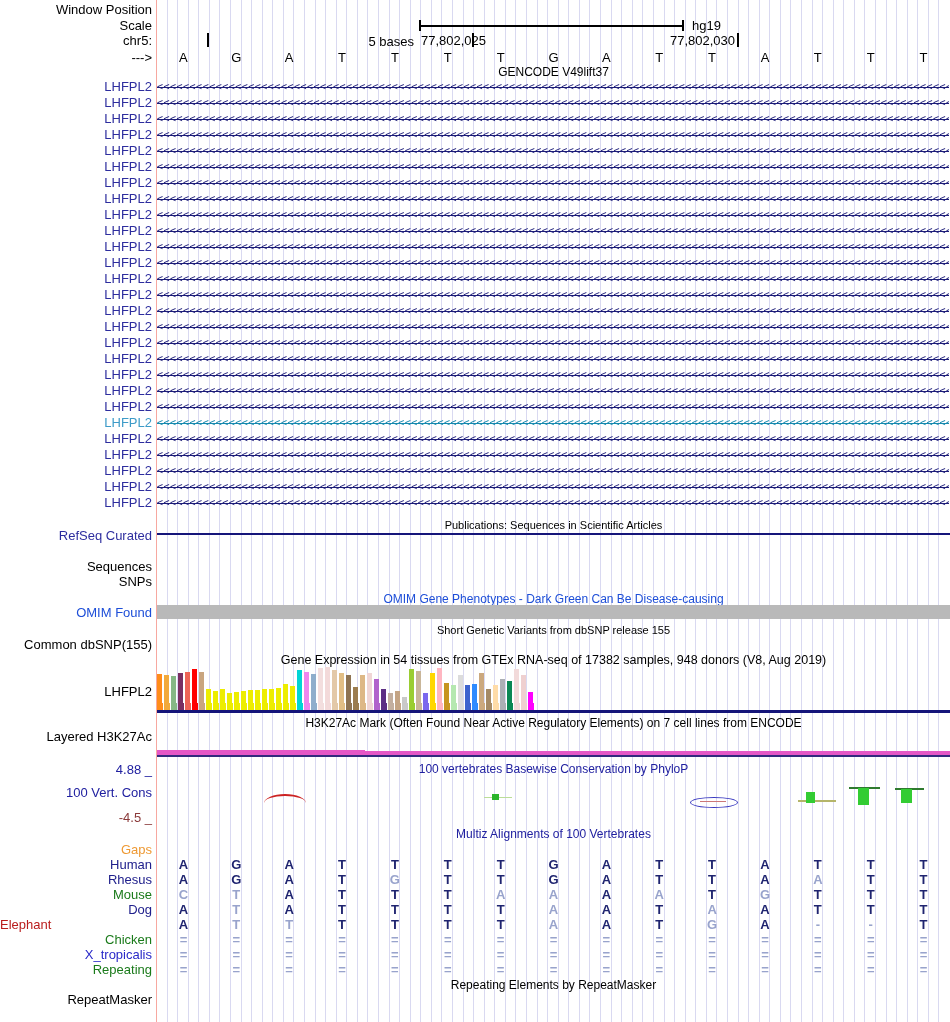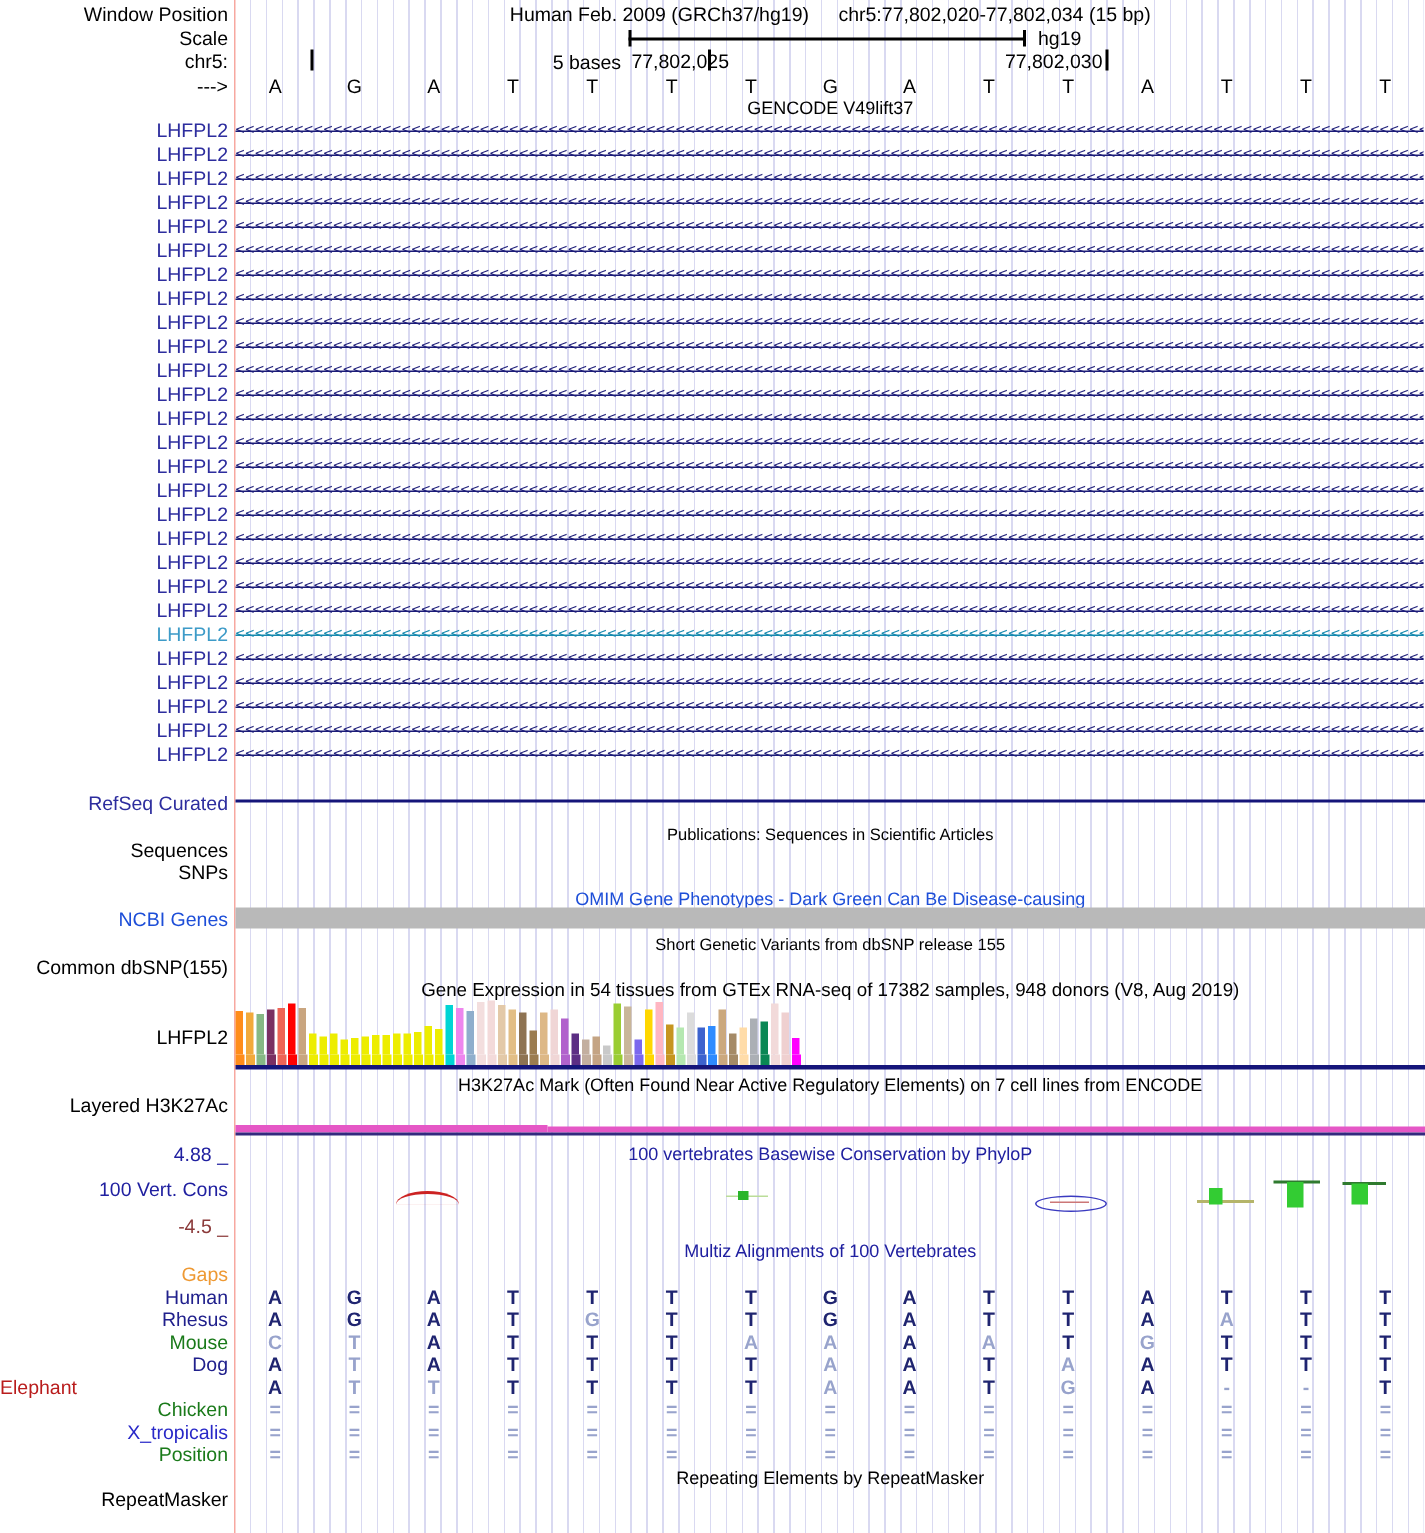--- a/index.html
+++ b/index.html
@@ -25,24 +25,20 @@
 </style>
 </head>
 <body>
 
 <div id="canvas">
 
   <div class="grid"></div>
   <div class="leftedge"></div>
 
   <div class="lab" style="top:2px">Window Position</div>
-  <div class="htitle">
-    <span>Human Feb. 2009 (GRCh37/hg19)</span>
-    <span>chr5:77,802,020-77,802,034 (15 bp)</span>
-  </div>
 
   <div class="lab" style="top:18px">Scale</div>
   <div class="abs" style="left:314px;top:34px;width:100px;text-align:right;font-size:13px;line-height:15px">5 bases</div>
   <div class="abs rule" style="left:419px;top:25px;width:265px;height:2px"></div>
   <div class="abs rule" style="left:419px;top:20px;width:2px;height:11px"></div>
   <div class="abs rule" style="left:682px;top:20px;width:2px;height:11px"></div>
   <div class="abs" style="left:692px;top:18px;font-size:13px;line-height:15px">hg19</div>
 
   <div class="lab" style="top:33px">chr5:</div>
   <div class="abs rule" style="left:207px;top:33px;width:2px;height:14px"></div>
@@ -124,26 +120,26 @@
       <div style="position: absolute; left: 157px; top: 463px; width: 792px; height: 16px; overflow: hidden; font-family: &quot;DejaVu Sans Mono&quot;, monospace; font-size: 10px; line-height: 16px; letter-spacing: 0.5px; white-space: nowrap; color: rgb(28, 28, 120); background-image: linear-gradient(rgb(28, 28, 120), rgb(28, 28, 120)); background-size: 100% 1px; background-position: 0px 7.5px; background-repeat: no-repeat;">&lt;&lt;&lt;&lt;&lt;&lt;&lt;&lt;&lt;&lt;&lt;&lt;&lt;&lt;&lt;&lt;&lt;&lt;&lt;&lt;&lt;&lt;&lt;&lt;&lt;&lt;&lt;&lt;&lt;&lt;&lt;&lt;&lt;&lt;&lt;&lt;&lt;&lt;&lt;&lt;&lt;&lt;&lt;&lt;&lt;&lt;&lt;&lt;&lt;&lt;&lt;&lt;&lt;&lt;&lt;&lt;&lt;&lt;&lt;&lt;&lt;&lt;&lt;&lt;&lt;&lt;&lt;&lt;&lt;&lt;&lt;&lt;&lt;&lt;&lt;&lt;&lt;&lt;&lt;&lt;&lt;&lt;&lt;&lt;&lt;&lt;&lt;&lt;&lt;&lt;&lt;&lt;&lt;&lt;&lt;&lt;&lt;&lt;&lt;&lt;&lt;&lt;&lt;&lt;&lt;&lt;&lt;&lt;&lt;&lt;&lt;&lt;&lt;&lt;&lt;&lt;&lt;&lt;&lt;&lt;&lt;&lt;&lt;&lt;&lt;&lt;&lt;&lt;&lt;&lt;&lt;&lt;&lt;&lt;&lt;</div>
       <div style="position: absolute; left: 0px; top: 479px; width: 152px; height: 16px; text-align: right; font-size: 13px; line-height: 16px; white-space: nowrap; color: rgb(45, 45, 158);">LHFPL2</div>
       <div style="position: absolute; left: 157px; top: 479px; width: 792px; height: 16px; overflow: hidden; font-family: &quot;DejaVu Sans Mono&quot;, monospace; font-size: 10px; line-height: 16px; letter-spacing: 0.5px; white-space: nowrap; color: rgb(28, 28, 120); background-image: linear-gradient(rgb(28, 28, 120), rgb(28, 28, 120)); background-size: 100% 1px; background-position: 0px 7.5px; background-repeat: no-repeat;">&lt;&lt;&lt;&lt;&lt;&lt;&lt;&lt;&lt;&lt;&lt;&lt;&lt;&lt;&lt;&lt;&lt;&lt;&lt;&lt;&lt;&lt;&lt;&lt;&lt;&lt;&lt;&lt;&lt;&lt;&lt;&lt;&lt;&lt;&lt;&lt;&lt;&lt;&lt;&lt;&lt;&lt;&lt;&lt;&lt;&lt;&lt;&lt;&lt;&lt;&lt;&lt;&lt;&lt;&lt;&lt;&lt;&lt;&lt;&lt;&lt;&lt;&lt;&lt;&lt;&lt;&lt;&lt;&lt;&lt;&lt;&lt;&lt;&lt;&lt;&lt;&lt;&lt;&lt;&lt;&lt;&lt;&lt;&lt;&lt;&lt;&lt;&lt;&lt;&lt;&lt;&lt;&lt;&lt;&lt;&lt;&lt;&lt;&lt;&lt;&lt;&lt;&lt;&lt;&lt;&lt;&lt;&lt;&lt;&lt;&lt;&lt;&lt;&lt;&lt;&lt;&lt;&lt;&lt;&lt;&lt;&lt;&lt;&lt;&lt;&lt;&lt;&lt;&lt;&lt;&lt;&lt;&lt;&lt;&lt;</div>
       <div style="position: absolute; left: 0px; top: 495px; width: 152px; height: 16px; text-align: right; font-size: 13px; line-height: 16px; white-space: nowrap; color: rgb(45, 45, 158);">LHFPL2</div>
       <div style="position: absolute; left: 157px; top: 495px; width: 792px; height: 16px; overflow: hidden; font-family: &quot;DejaVu Sans Mono&quot;, monospace; font-size: 10px; line-height: 16px; letter-spacing: 0.5px; white-space: nowrap; color: rgb(28, 28, 120); background-image: linear-gradient(rgb(28, 28, 120), rgb(28, 28, 120)); background-size: 100% 1px; background-position: 0px 7.5px; background-repeat: no-repeat;">&lt;&lt;&lt;&lt;&lt;&lt;&lt;&lt;&lt;&lt;&lt;&lt;&lt;&lt;&lt;&lt;&lt;&lt;&lt;&lt;&lt;&lt;&lt;&lt;&lt;&lt;&lt;&lt;&lt;&lt;&lt;&lt;&lt;&lt;&lt;&lt;&lt;&lt;&lt;&lt;&lt;&lt;&lt;&lt;&lt;&lt;&lt;&lt;&lt;&lt;&lt;&lt;&lt;&lt;&lt;&lt;&lt;&lt;&lt;&lt;&lt;&lt;&lt;&lt;&lt;&lt;&lt;&lt;&lt;&lt;&lt;&lt;&lt;&lt;&lt;&lt;&lt;&lt;&lt;&lt;&lt;&lt;&lt;&lt;&lt;&lt;&lt;&lt;&lt;&lt;&lt;&lt;&lt;&lt;&lt;&lt;&lt;&lt;&lt;&lt;&lt;&lt;&lt;&lt;&lt;&lt;&lt;&lt;&lt;&lt;&lt;&lt;&lt;&lt;&lt;&lt;&lt;&lt;&lt;&lt;&lt;&lt;&lt;&lt;&lt;&lt;&lt;&lt;&lt;&lt;&lt;&lt;&lt;&lt;&lt;</div>
     </div>
 
   <div class="lab genelab" style="top:528px">RefSeq Curated</div>
   <div class="abs" style="left:157px;top:533px;width:793px;height:2px;background:#15157a"></div>
 
-  <div class="title small" style="top:550px">Publications: Sequences in Scientific Articles</div>
+  <div class="title small" style="top:518px">Publications: Sequences in Scientific Articles</div>
   <div class="lab" style="top:559px">Sequences</div>
   <div class="lab" style="top:574px">SNPs</div>
 
   <div class="title green" style="top:592px">OMIM Gene Phenotypes - Dark Green Can Be Disease-causing</div>
-  <div class="lab green" style="top:605px">NCBI Genes</div>
+  <div class="lab green" style="top:605px">OMIM Found</div>
   <div class="abs" style="left:157px;top:605px;width:793px;height:14px;background:#b9b9b9"></div>
 
   <div class="title small" style="top:623px">Short Genetic Variants from dbSNP release 155</div>
   <div class="lab" style="top:637px">Common dbSNP(155)</div>
 
   <div class="title" style="top:653px;font-size:12.5px">Gene Expression in 54 tissues from GTEx RNA-seq of 17382 samples, 948 donors (V8, Aug 2019)</div>
   <div class="lab" style="top:684px">LHFPL2</div>
   <div id="gtex-bars">
       <div style="position: absolute; left: 157px; top: 674px; width: 5px; height: 29px; background: rgb(255, 140, 26);"></div>
       <div style="position: absolute; left: 157px; top: 703px; width: 6px; height: 7px; background: rgb(255, 140, 26);"></div>
@@ -388,21 +384,21 @@
       <div style="position: absolute; left: 421.334px; top: 947px; width: 52.8667px; text-align: center; font-size: 13px; font-weight: 700; line-height: 15px; color: rgb(152, 163, 204);">=</div>
       <div style="position: absolute; left: 474.2px; top: 947px; width: 52.8667px; text-align: center; font-size: 13px; font-weight: 700; line-height: 15px; color: rgb(152, 163, 204);">=</div>
       <div style="position: absolute; left: 527.067px; top: 947px; width: 52.8667px; text-align: center; font-size: 13px; font-weight: 700; line-height: 15px; color: rgb(152, 163, 204);">=</div>
       <div style="position: absolute; left: 579.934px; top: 947px; width: 52.8667px; text-align: center; font-size: 13px; font-weight: 700; line-height: 15px; color: rgb(152, 163, 204);">=</div>
       <div style="position: absolute; left: 632.8px; top: 947px; width: 52.8667px; text-align: center; font-size: 13px; font-weight: 700; line-height: 15px; color: rgb(152, 163, 204);">=</div>
       <div style="position: absolute; left: 685.667px; top: 947px; width: 52.8667px; text-align: center; font-size: 13px; font-weight: 700; line-height: 15px; color: rgb(152, 163, 204);">=</div>
       <div style="position: absolute; left: 738.534px; top: 947px; width: 52.8667px; text-align: center; font-size: 13px; font-weight: 700; line-height: 15px; color: rgb(152, 163, 204);">=</div>
       <div style="position: absolute; left: 791.4px; top: 947px; width: 52.8667px; text-align: center; font-size: 13px; font-weight: 700; line-height: 15px; color: rgb(152, 163, 204);">=</div>
       <div style="position: absolute; left: 844.267px; top: 947px; width: 52.8667px; text-align: center; font-size: 13px; font-weight: 700; line-height: 15px; color: rgb(152, 163, 204);">=</div>
       <div style="position: absolute; left: 897.134px; top: 947px; width: 52.8667px; text-align: center; font-size: 13px; font-weight: 700; line-height: 15px; color: rgb(152, 163, 204);">=</div>
-      <div style="position: absolute; left: 0px; top: 962px; width: 152px; text-align: right; font-size: 13px; line-height: 15px; white-space: nowrap; color: rgb(26, 122, 26);">Position</div>
+      <div style="position: absolute; left: 0px; top: 962px; width: 152px; text-align: right; font-size: 13px; line-height: 15px; white-space: nowrap; color: rgb(26, 122, 26);">Repeating</div>
       <div style="position: absolute; left: 157px; top: 962px; width: 52.8667px; text-align: center; font-size: 13px; font-weight: 700; line-height: 15px; color: rgb(152, 163, 204);">=</div>
       <div style="position: absolute; left: 209.867px; top: 962px; width: 52.8667px; text-align: center; font-size: 13px; font-weight: 700; line-height: 15px; color: rgb(152, 163, 204);">=</div>
       <div style="position: absolute; left: 262.733px; top: 962px; width: 52.8667px; text-align: center; font-size: 13px; font-weight: 700; line-height: 15px; color: rgb(152, 163, 204);">=</div>
       <div style="position: absolute; left: 315.6px; top: 962px; width: 52.8667px; text-align: center; font-size: 13px; font-weight: 700; line-height: 15px; color: rgb(152, 163, 204);">=</div>
       <div style="position: absolute; left: 368.467px; top: 962px; width: 52.8667px; text-align: center; font-size: 13px; font-weight: 700; line-height: 15px; color: rgb(152, 163, 204);">=</div>
       <div style="position: absolute; left: 421.334px; top: 962px; width: 52.8667px; text-align: center; font-size: 13px; font-weight: 700; line-height: 15px; color: rgb(152, 163, 204);">=</div>
       <div style="position: absolute; left: 474.2px; top: 962px; width: 52.8667px; text-align: center; font-size: 13px; font-weight: 700; line-height: 15px; color: rgb(152, 163, 204);">=</div>
       <div style="position: absolute; left: 527.067px; top: 962px; width: 52.8667px; text-align: center; font-size: 13px; font-weight: 700; line-height: 15px; color: rgb(152, 163, 204);">=</div>
       <div style="position: absolute; left: 579.934px; top: 962px; width: 52.8667px; text-align: center; font-size: 13px; font-weight: 700; line-height: 15px; color: rgb(152, 163, 204);">=</div>
       <div style="position: absolute; left: 632.8px; top: 962px; width: 52.8667px; text-align: center; font-size: 13px; font-weight: 700; line-height: 15px; color: rgb(152, 163, 204);">=</div>

